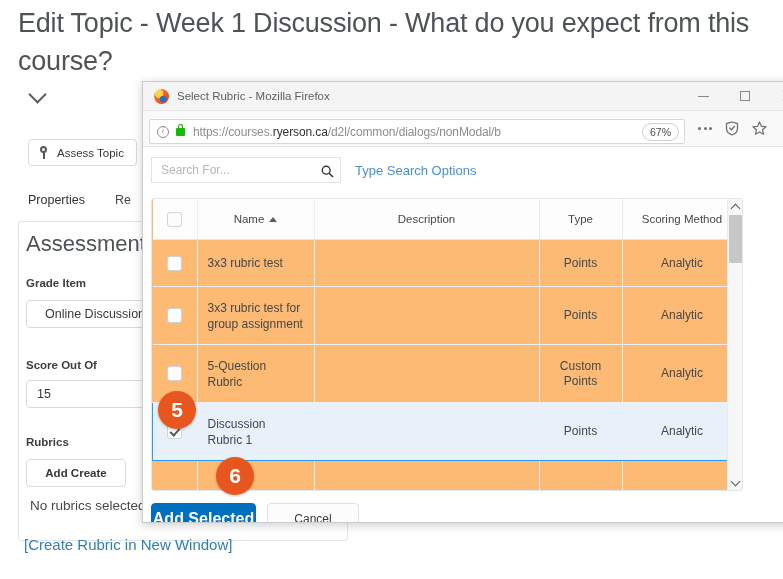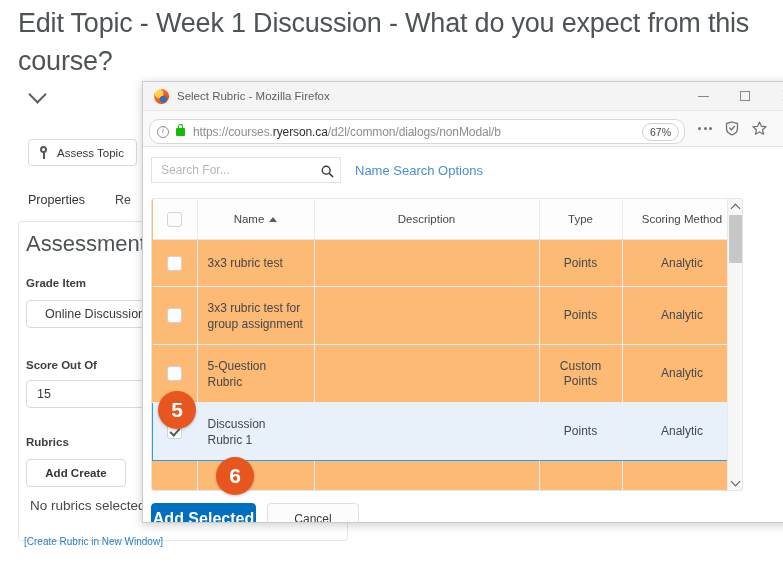--- a/index.html
+++ b/index.html
@@ -182,21 +182,21 @@
     position: absolute;
     left: 30px;
     top: 498px;
     font-size: 13.5px;
     color: #45494c;
   }
   .create-rubric-link {
     position: absolute;
     left: 24px;
     top: 536px;
-    font-size: 10px;
+    font-size: 15px;
     color: #2b7fc4;
   }
 
   
   .ff-window {
     position: absolute;
     left: 142px;
     top: 81px;
     width: 667px;
     height: 442px;
@@ -266,21 +266,21 @@
     align-items: center;
     padding: 0 6px;
     box-sizing: border-box;
     border-bottom: 1px solid #e1e2e4;
   }
   .urlbar {
     flex: 1;
     height: 25px;
     background: #fff;
     border: 1px solid #d7d8da;
-    border-radius: 10px;
+    border-radius: 2px;
     display: flex;
     align-items: center;
     padding: 0 5px 0 7px;
     box-sizing: border-box;
     overflow: hidden;
     margin-top: 6px;
   }
   .info-icon {
     width: 12px; height: 12px;
     border: 1.2px solid #8d9194;
@@ -696,21 +696,21 @@
     <div class="search-row">
       <div class="search-box">
         <span class="search-input-txt">Search For...</span>
         <span class="mag-icon">
           <svg width="13" height="13" viewBox="0 0 13 13">
               <circle cx="5.2" cy="5.2" r="3.9" fill="none" stroke="#33373a" stroke-width="1.4"></circle>
               <line x1="8.2" y1="8.2" x2="12" y2="12" stroke="#33373a" stroke-width="1.6"></line>
             </svg>
         </span>
       </div>
-      <div class="show-opts">Name Search Options</div>
+      <div class="show-opts">Type Search Options</div>
     </div>
 
     <div class="grid-wrap">
       <table class="rub-grid">
         <thead>
           <tr>
             <th class="col-chk h-chk">
               <span class="chkbox"></span>
             </th>
             <th class="col-name">

